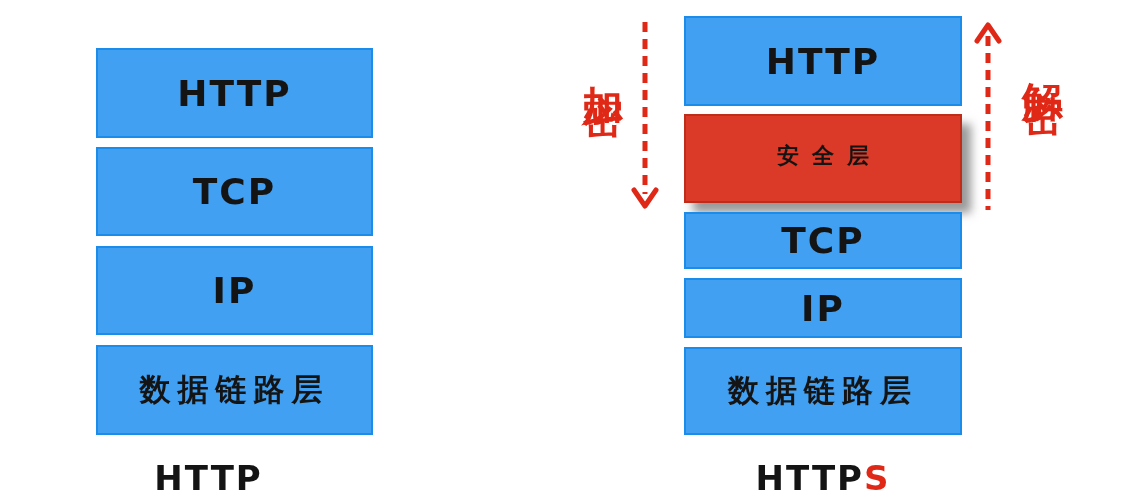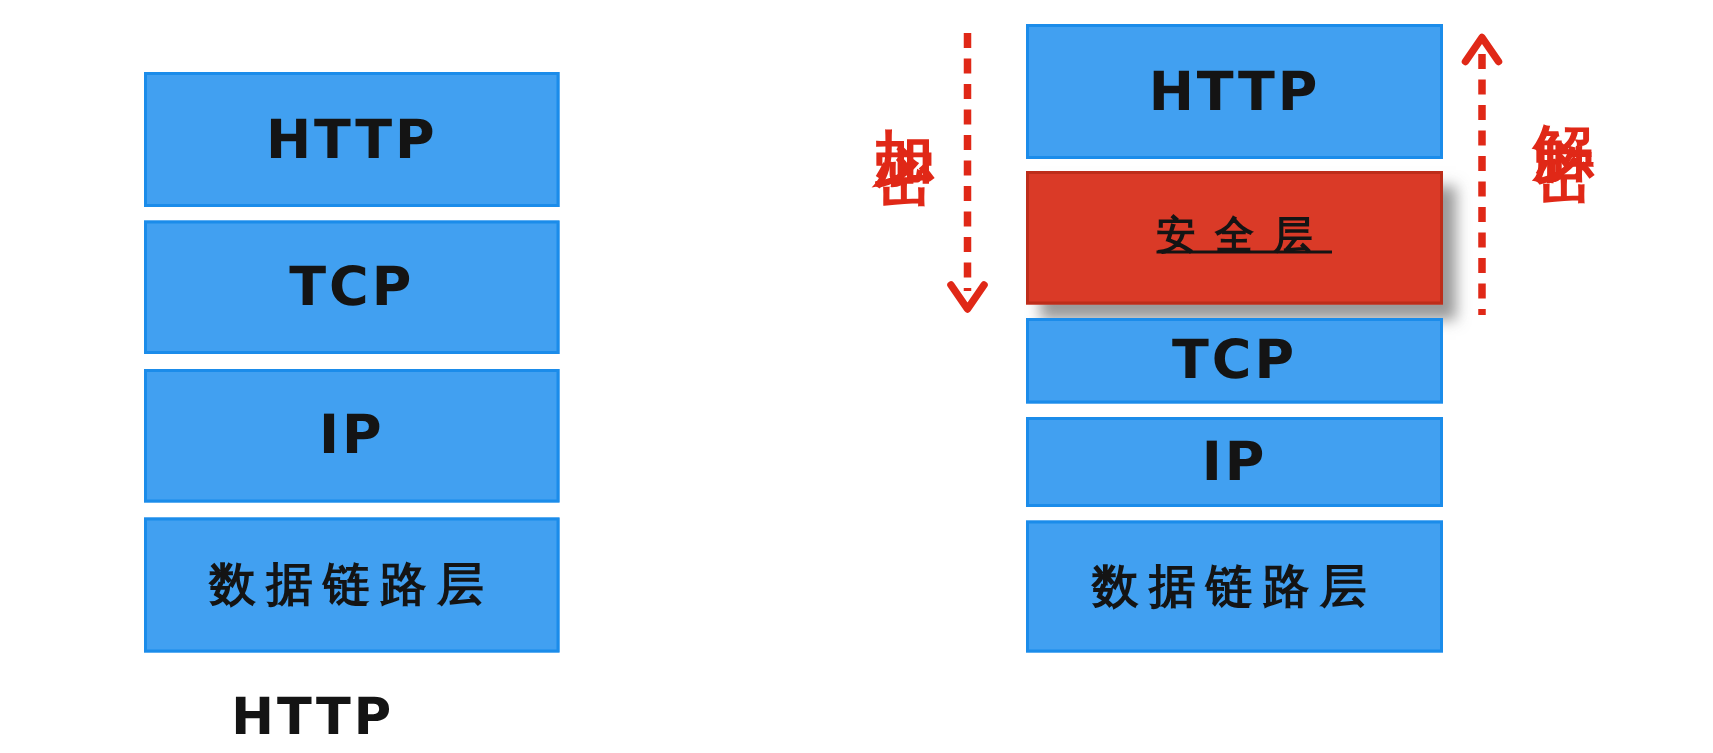--- a/index.html
+++ b/index.html
@@ -30,21 +30,21 @@
   #L0{left:96px;top:48px;width:277px;height:90px;font-size:36px;letter-spacing:2px;}
   #L1{left:96px;top:147px;width:277px;height:89px;font-size:36px;letter-spacing:2px;}
   #L2{left:96px;top:246px;width:277px;height:89px;font-size:36px;letter-spacing:2px;}
   #L3{left:96px;top:345px;width:277px;height:90px;font-size:31px;letter-spacing:7px;}
   
   #R0{left:684px;top:16px;width:278px;height:90px;font-size:36px;letter-spacing:2px;}
   #R1{left:684px;top:114px;width:278px;height:89px;}
   #R2{left:684px;top:212px;width:278px;height:57px;font-size:36px;letter-spacing:2px;}
   #R3{left:684px;top:278px;width:278px;height:60px;font-size:36px;letter-spacing:2px;}
   #R4{left:684px;top:347px;width:278px;height:88px;font-size:31px;letter-spacing:7px;}
-  .red-line1{font-size:26px;letter-spacing:13px;margin-bottom:5px;padding-left:13px;text-decoration:underline;}
+  .red-line1{font-size:22px;letter-spacing:13px;margin-bottom:5px;padding-left:13px;}
   .red-line2{font-size:35px;letter-spacing:2px;}
   .caption{
     position:absolute;
     font-size:34px;font-weight:bold;letter-spacing:2px;
     text-align:center;color:#141414;
   }
   #capL{left:96px;top:458px;width:277px;transform:translateX(-26px);}
   #capR{left:684px;top:458px;width:278px;}
   #capR .suffix{color:var(--annotation-red,#e02817);}
   .vlabel{
@@ -99,20 +99,23 @@
   </div>
   <div class="layer" id="R2">
     <span>TCP</span>
   </div>
   <div class="layer" id="R3">
     <span>IP</span>
   </div>
   <div class="layer" id="R4">
     <span>数据链路层</span>
   </div>
+  <div class="caption" id="capR">
+    <span>HTTP</span><span class="suffix">S</span>
+  </div>
 
   <div class="vlabel" id="encrypt">加密</div>
   <svg class="arrow-svg" id="arrowDown" width="50" height="205" viewBox="0 0 50 205">
     <line class="dash" x1="25" y1="8" x2="25" y2="180"></line>
     <polyline class="head" points="14,176 25,192 36,176"></polyline>
   </svg>
 
   <svg class="arrow-svg" id="arrowUp" width="50" height="205" viewBox="0 0 50 205">
     <polyline class="head" points="14,27 25,11 36,27"></polyline>
     <line class="dash" x1="25" y1="22" x2="25" y2="196"></line>

